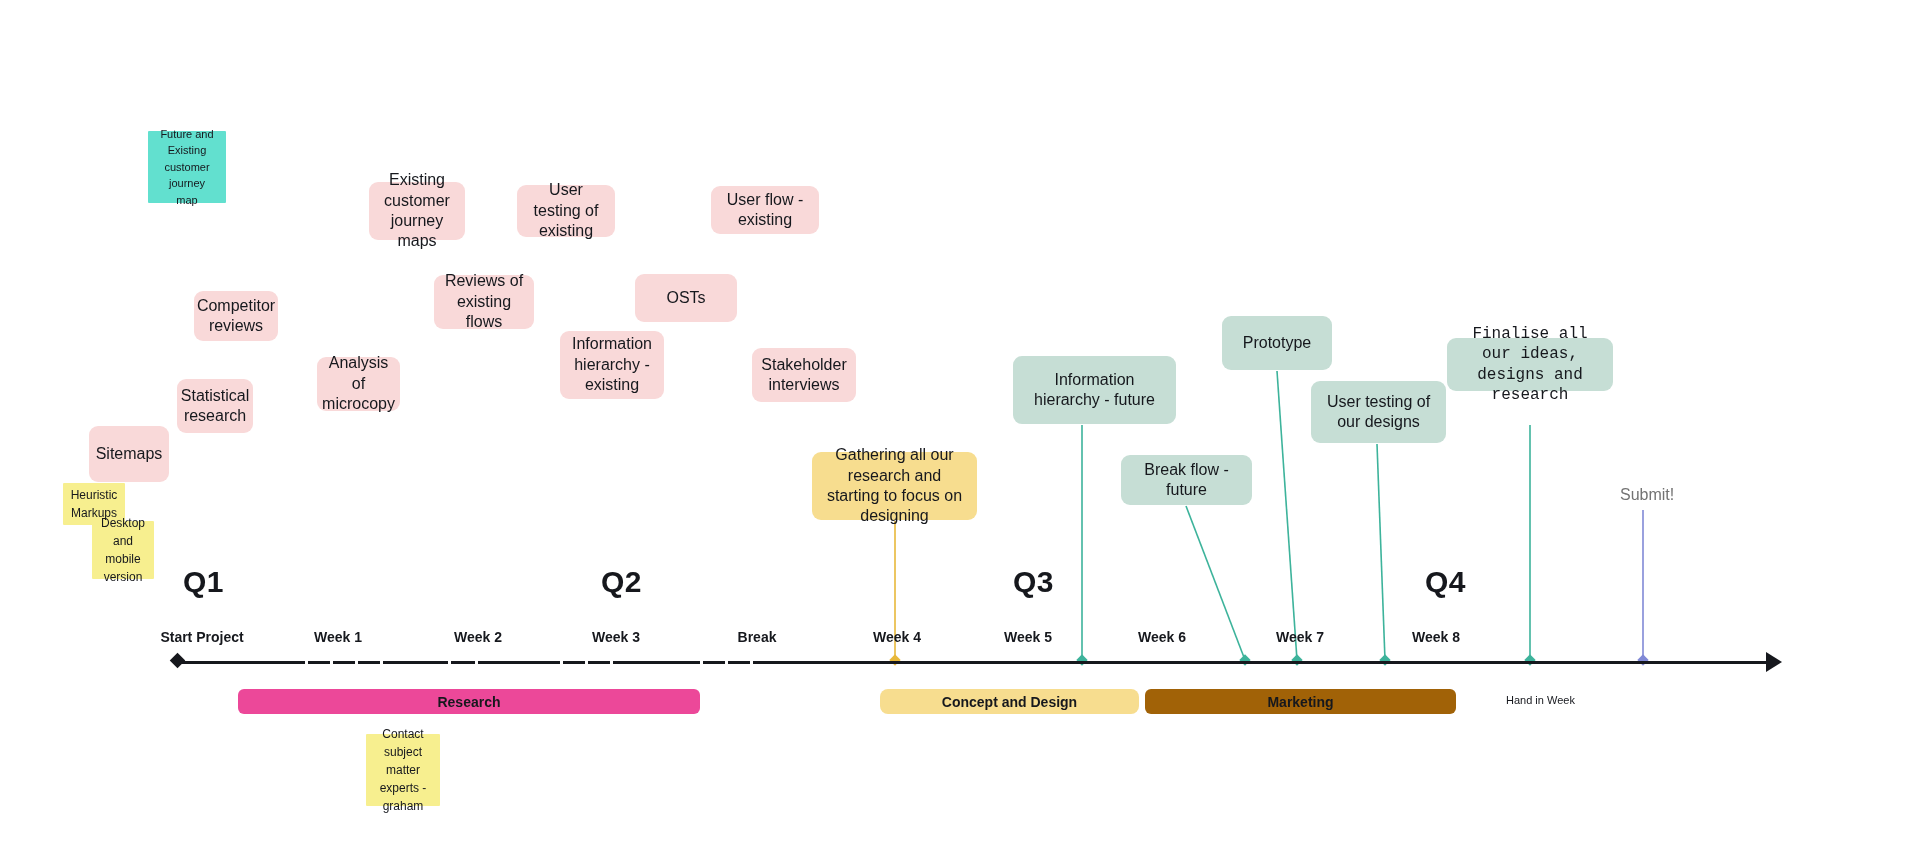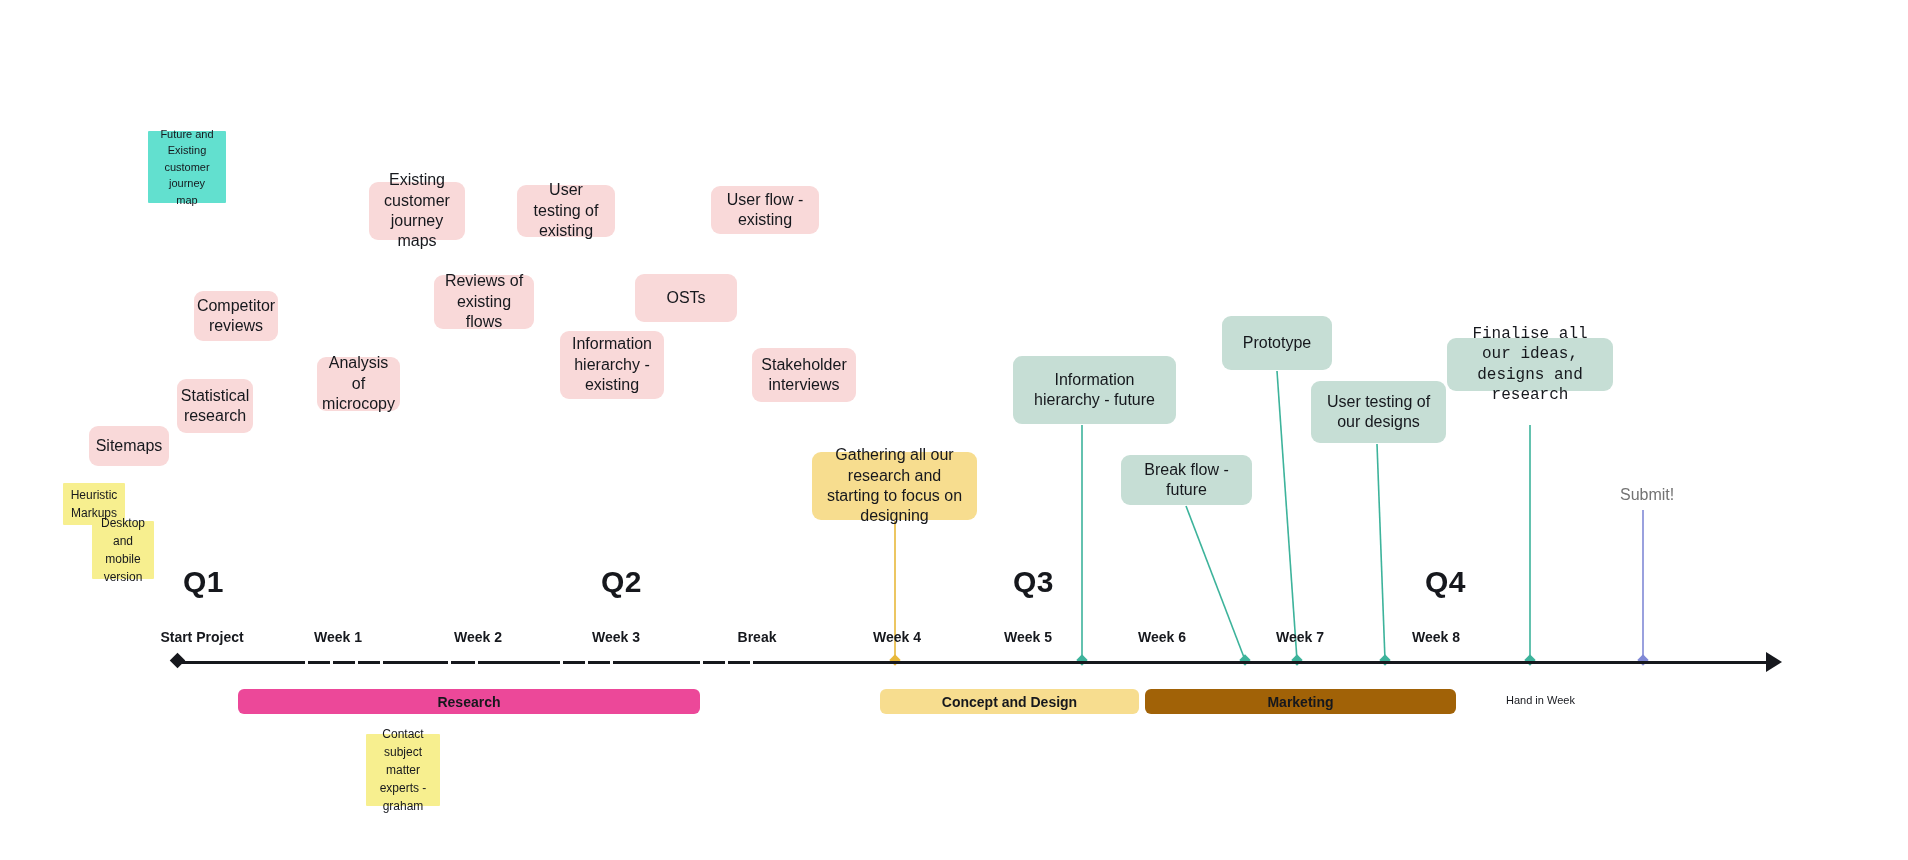--- a/index.html
+++ b/index.html
@@ -101,21 +101,21 @@
     height: 25px;
     border-radius: 6px;
     display: flex;
     align-items: center;
     justify-content: center;
     font-size: 14px;
     font-weight: bold;
     color: #16181d;
   }
   .phase.research  { background: #ec4899; }
-  .phase.concept   { background: #f7dd8f; }
+  .phase.concept   { background: #f7dd8f; border-radius: 8px; }
   .phase.marketing { background: #a16207; }
   .phase-plain {
     position: absolute;
     font-size: 11px;
     color: #16181d;
     white-space: nowrap;
   }
 
   
   .connector-svg {
@@ -194,21 +194,21 @@
       <div class="note pink" style="left: 369px; top: 182px; width: 96px; height: 58px;">Existing customer journey maps</div>
       <div class="note pink" style="left: 517px; top: 185px; width: 98px; height: 52px;">User testing of existing</div>
       <div class="note pink" style="left: 711px; top: 186px; width: 108px; height: 48px;">User flow - existing</div>
       <div class="note pink" style="left: 194px; top: 291px; width: 84px; height: 50px;">Competitor reviews</div>
       <div class="note pink" style="left: 434px; top: 275px; width: 100px; height: 54px;">Reviews of existing flows</div>
       <div class="note pink" style="left: 635px; top: 274px; width: 102px; height: 48px;">OSTs</div>
       <div class="note pink" style="left: 317px; top: 357px; width: 83px; height: 54px;">Analysis of microcopy</div>
       <div class="note pink" style="left: 560px; top: 331px; width: 104px; height: 68px;">Information hierarchy - existing</div>
       <div class="note pink" style="left: 752px; top: 348px; width: 104px; height: 54px;">Stakeholder interviews</div>
       <div class="note pink" style="left: 177px; top: 379px; width: 76px; height: 54px;">Statistical research</div>
-      <div class="note pink" style="left: 89px; top: 426px; width: 80px; height: 40px;">Sitemaps</div>
+      <div class="note pink" style="left: 89px; top: 426px; width: 80px; height: 56px;">Sitemaps</div>
     </div>
   <div id="green-notes">
       <div class="note green" style="left: 1001px; top: 356px; width: 163px; height: 68px; margin-left: 12px;">Information hierarchy - future</div>
       <div class="note green" style="left: 1222px; top: 316px; width: 110px; height: 54px;">Prototype</div>
       <div class="note green" style="left: 1311px; top: 381px; width: 135px; height: 62px;">User testing of our designs</div>
       <div class="note green" style="left: 1447px; top: 338px; width: 166px; height: 53px; font-family: Liberation Mono, monospace;">Finalise all our ideas, designs and research</div>
       <div class="note green" style="left: 1121px; top: 455px; width: 131px; height: 50px;">Break flow - future</div>
     </div>
   <div id="yellow-cards">
       <div class="note yellow-card" style="left: 812px; top: 452px; width: 165px; height: 68px;">Gathering all our research and starting to focus on designing</div>

